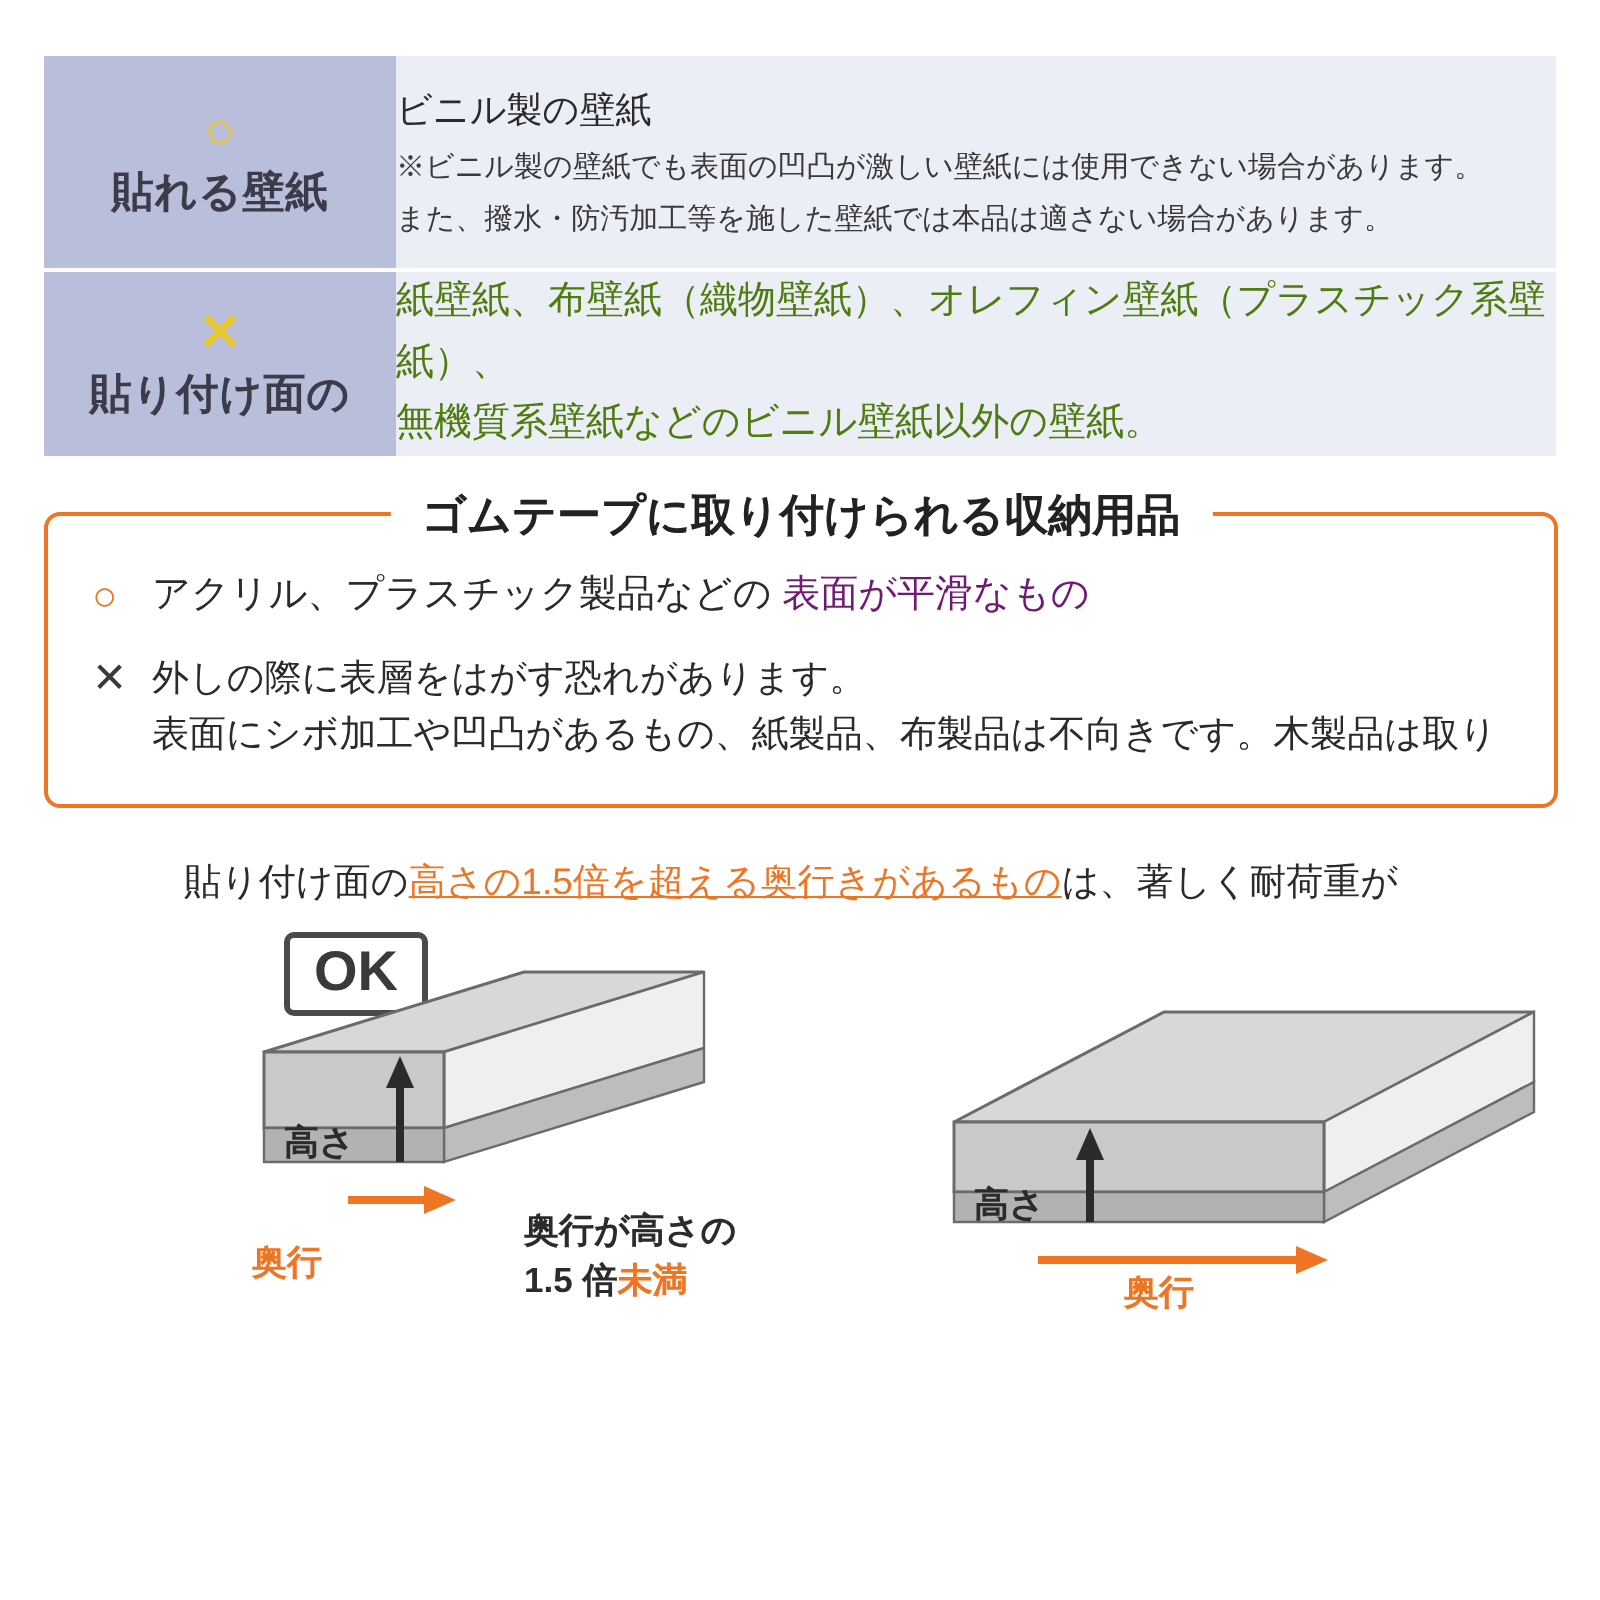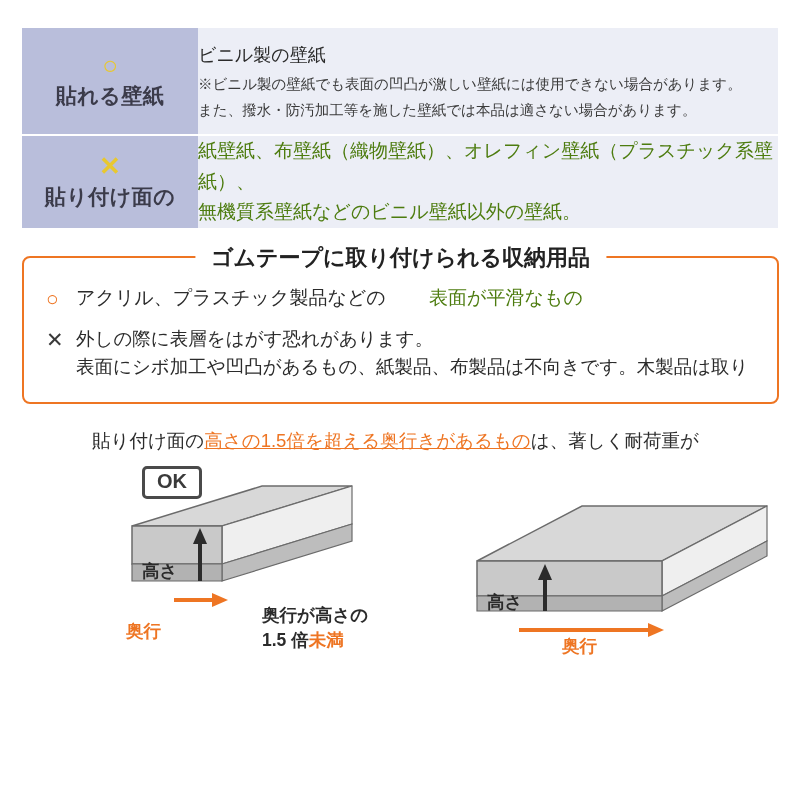--- a/index.html
+++ b/index.html
@@ -127,21 +127,21 @@
     line-height: 1.45;
     color: #ee7523;
     font-weight: bold;
   }
   .ob-mark.x { color: #3a3a3a; font-weight: normal; }
   .ob-text {
     font-size: 19px;
     line-height: 1.5;
     color: #2b2b2b;
   }
-  .ob-text .hl { color: #4d7c0f; margin-left: 38px; }
+  .ob-text .hl { color: #701a75; }
   .ob-text.small { font-size: 18.5px; line-height: 1.55; }
 
   
   .bottom {
     width: 756px;
     margin: 22px auto 0 auto;
     position: relative;
   }
   .bottom-lead {
     font-size: 18.5px;
@@ -155,21 +155,21 @@
     position: relative;
     height: 200px;
     margin-top: 10px;
   }
 
   .badge {
     position: absolute;
     border: 3px solid #4a4a4a;
     border-radius: 5px;
     padding: 1px 12px 3px 12px;
-    font-size: 20px;
+    font-size: 28px;
     font-weight: bold;
     line-height: 1.15;
     background: #ffffff;
   }
   .badge.ok { color: #3a3a3a; left: 120px; top: 0px; }
   .badge.ng { color: #ee7523; border-color: #4a4a4a; left: 455px; top: 0px; }
 
   .fig-svg { position: absolute; left: 0; top: 0; }
 
   .lbl {

